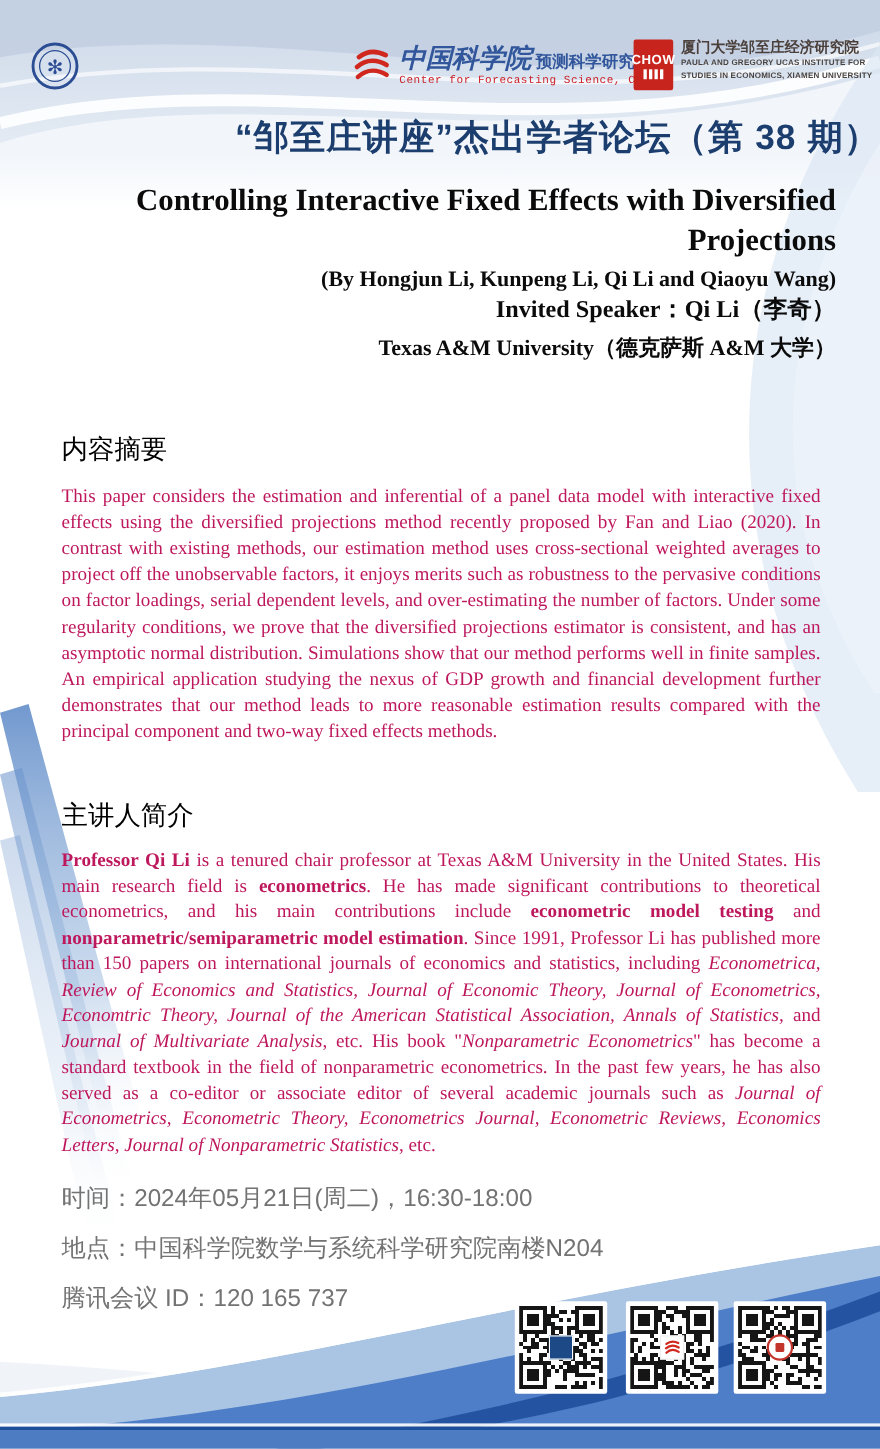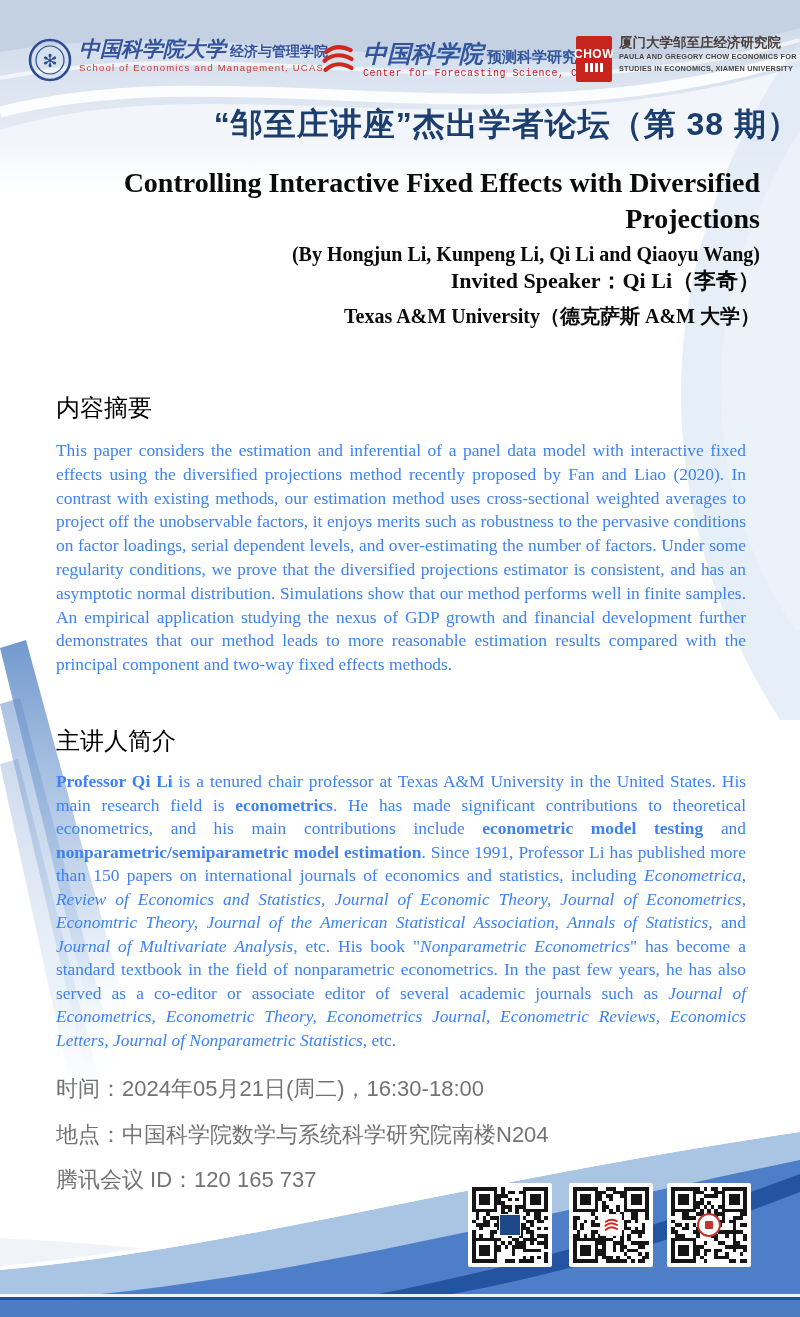--- a/index.html
+++ b/index.html
@@ -53,21 +53,21 @@
   .sec-h{
     position:absolute;left:56px;
     font-family:"Liberation Sans","DejaVu Sans",sans-serif;
     font-weight:normal;font-size:24px;color:#000;
   }
   .sec-h.abstract{top:392px;}
   .sec-h.bio{top:725px;}
 
   .body-text{
     position:absolute;left:56px;width:690px;
-    font-size:17.4px;line-height:23.8px;text-align:justify;color:#3b82f6;
+    font-size:17.4px;line-height:23.8px;text-align:justify;color:#be185d;
   }
   .body-text.abstract{top:439px;}
   .body-text.bio{top:770px;line-height:23.5px;}
 
   .info{position:absolute;left:56px;font-family:"Liberation Sans","DejaVu Sans",sans-serif;font-weight:normal;font-size:22px;color:#737373;white-space:nowrap;}
   .info.time{top:1074px;}
   .info.venue{top:1120px;}
   .info.meeting{top:1165px;}
 
   
@@ -136,27 +136,20 @@
   <div class="logo-row">
 
     <div class="logo logo-ucas">
       <span class="emb">
         <svg width="44" height="44" viewBox="0 0 44 44">
           <circle cx="22" cy="22" r="20" fill="none" stroke="#2b4d93" stroke-width="2.6"></circle>
           <circle cx="22" cy="22" r="14" fill="none" stroke="#2b4d93" stroke-width="1.2"></circle>
           <text x="22" y="29" text-anchor="middle" font-size="18" fill="#2b4d93">✻</text>
         </svg>
       </span>
-      <span class="l-col">
-        <span class="l-cn-row">
-          <span class="ucas-cn1">中国科学院大学</span>
-          <span class="ucas-cn2">经济与管理学院</span>
-        </span>
-        <span class="ucas-en">School of Economics and Management, UCAS</span>
-      </span>
     </div>
 
     <div class="logo logo-cas">
       <span class="emb">
         <svg width="36" height="36" viewBox="0 0 40 40">
           <g fill="none" stroke="#d0281e" stroke-width="4.6" stroke-linecap="round">
             <path d="M7,11 C16,4 26,5 34,9"></path>
             <path d="M5,21 C15,12 27,14 35,19"></path>
             <path d="M6,31 C16,22 27,24 35,29"></path>
           </g>
@@ -176,21 +169,21 @@
         <span class="t">CHOW</span>
         <span class="cols">
             <i></i>
             <i></i>
             <i></i>
             <i></i>
           </span>
       </span>
       <span class="l-col">
         <span class="chow-cn">厦门大学邹至庄经济研究院</span>
-        <span class="chow-en">PAULA AND GREGORY CHOW ECONOMICS FOR</span>
+        <span class="chow-en">PAULA AND GREGORY UCAS INSTITUTE FOR</span>
         <span class="chow-en">STUDIES IN ECONOMICS, XIAMEN UNIVERSITY</span>
       </span>
     </div>
 
   </div>
 
   <div class="banner">“邹至庄讲座”杰出学者论坛（第 38 期）</div>
 
   <div class="title-block">
     <div class="talk-title">Controlling Interactive Fixed Effects with Diversified Projections</div>

